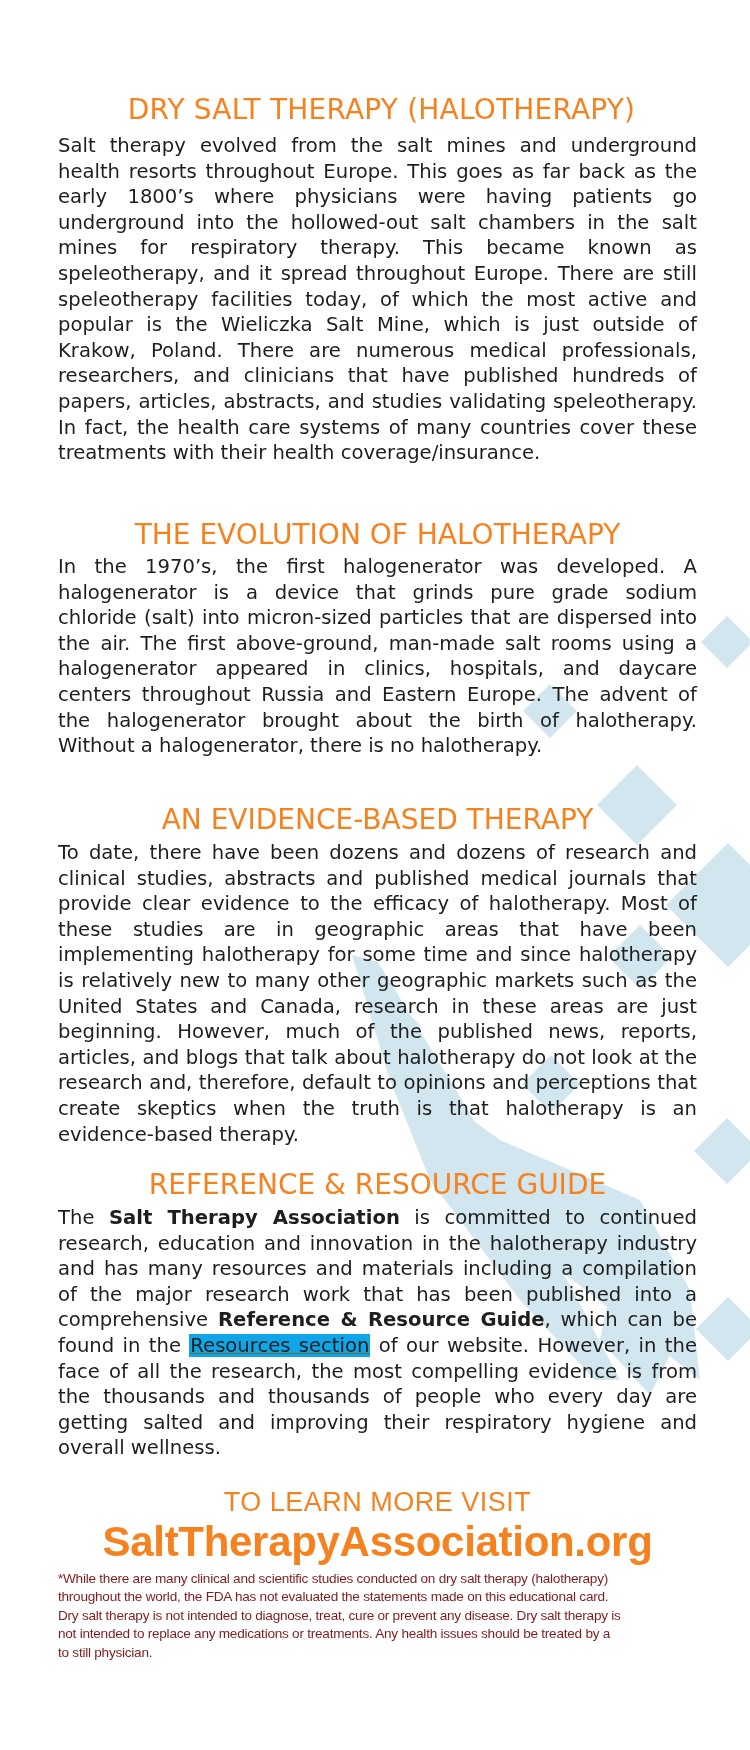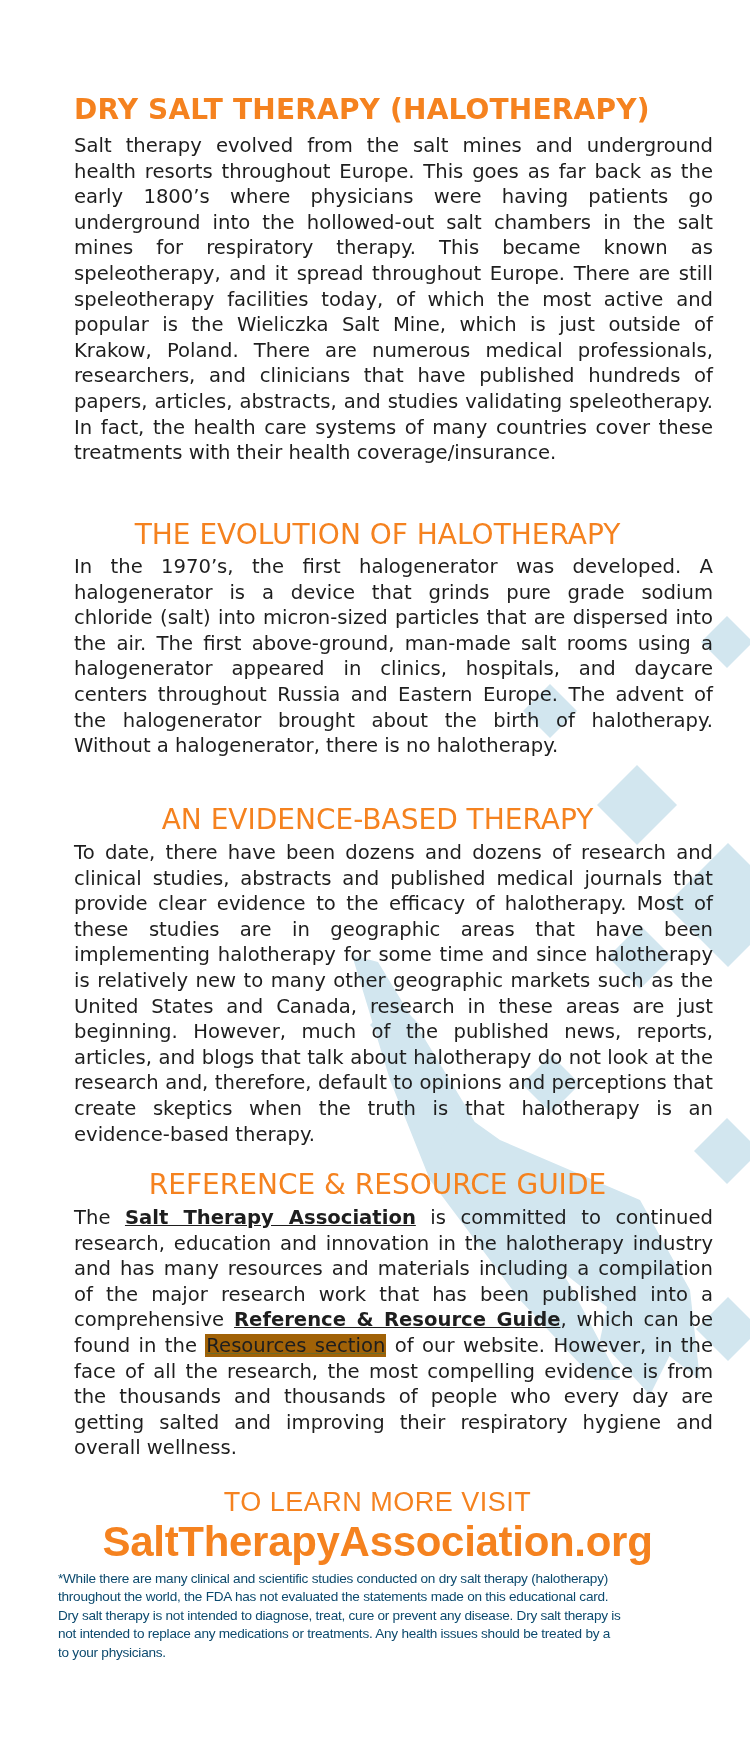--- a/index.html
+++ b/index.html
@@ -1,35 +1,35 @@
 <!DOCTYPE html>
 <html><head>
 <meta charset="utf-8">
 <style>
   html, body { margin: 0; padding: 0; background: #ffffff; }
   body { width: 750px; height: 1750px; position: relative; overflow: hidden;
          font-family: "DejaVu Sans", sans-serif; color: #1e1e1e; }
   .bg { position: absolute; left: 0; top: 0; width: 750px; height: 1750px; z-index: 0; }
   .content { position: absolute; left: 58px; top: 0; width: 639px; z-index: 1; }
-  .h1 { position: absolute; left: 16px; width: 639px; color: #f5821f;
-        font-weight: bold; font-size: 28px; line-height: 26px; letter-spacing: 0.2px; }
+  .h1 { position: absolute; left: 4px; width: 639px; text-align: center; color: #f5821f;
+        font-weight: normal; font-size: 28px; line-height: 26px; letter-spacing: 0.2px; }
   .h2 { position: absolute; left: 0; width: 639px; text-align: center; color: #f5821f;
         font-weight: normal; font-size: 28px; line-height: 30px; white-space: nowrap; }
-  .body { position: absolute; left: 16px; width: 639px; font-size: 19.6px; line-height: 25.6px;
+  .body { position: absolute; left: 0; width: 639px; font-size: 19.6px; line-height: 25.6px;
           text-align: justify; }
-  .body b { font-weight: bold; text-decoration: underline; }
-  .hl { background: #a16207; text-decoration: underline; text-decoration-color: #6b6b2a;
+  .body b { font-weight: bold; }
+  .hl { background: #0ea5e9; text-decoration: underline; text-decoration-color: #6b6b2a;
         color: #1e1e1e; padding: 0 1px; cursor: pointer; }
   .cta { position: absolute; left: 0; width: 639px; text-align: center; color: #f5821f; }
   .cta-small { font-size: 27px; line-height: 30px; font-family: "Liberation Sans", sans-serif;
                font-weight: normal; letter-spacing: 0.5px; }
   .cta-url { font-size: 42px; line-height: 38px; font-family: "Liberation Sans", sans-serif;
              font-weight: bold; letter-spacing: -0.3px; }
   .disclaimer { position: absolute; left: 0; width: 640px; font-family: "Liberation Sans", sans-serif;
-                font-size: 13.6px; line-height: 18.4px; color: #0c4a6e; letter-spacing: -0.25px; }
+                font-size: 13.6px; line-height: 18.4px; color: #7f1d1d; letter-spacing: -0.25px; }
 </style>
 </head>
 <body>
 
 <svg class="bg" viewBox="0 0 750 1750" xmlns="http://www.w3.org/2000/svg">
   <g fill="#d2e6ef">
 
     <polygon points="727,616 753,642 727,668 701,642"></polygon>
     <polygon points="550,684 577,711 550,738 523,711"></polygon>
     <polygon points="637,765 677,805 637,845 597,805"></polygon>
@@ -64,16 +64,16 @@
   <p class="body" style="top:1205px; margin:0;"><span>The </span><b>Salt Therapy Association</b><span> is committed to continued research, education and innovation in the halotherapy industry and has many resources and materials including a compilation of the major research work that has been published into a comprehensive </span><b>Reference &amp; Resource Guide</b><span>, which can be found in the </span><a class="hl">Resources section</a><span> of our website. However, in the face of all the research, the most compelling evidence is from the thousands and thousands of people who every day are getting salted and improving their respiratory hygiene and overall wellness.</span></p>
 
   <div class="cta cta-small" style="top:1487px;">TO LEARN MORE VISIT</div>
   <a class="cta cta-url" style="top:1523px;">SaltTherapyAssociation.org</a>
 
   <div class="disclaimer" style="top:1570px;">
     <div>*While there are many clinical and scientific studies conducted on dry salt therapy (halotherapy)</div>
     <div>throughout the world, the FDA has not evaluated the statements made on this educational card.</div>
     <div>Dry salt therapy is not intended to diagnose, treat, cure or prevent any disease. Dry salt therapy is</div>
     <div>not intended to replace any medications or treatments. Any health issues should be treated by a</div>
-    <div>to your physicians.</div>
+    <div>to still physician.</div>
   </div>
 
 </main>
 
 </body></html>

